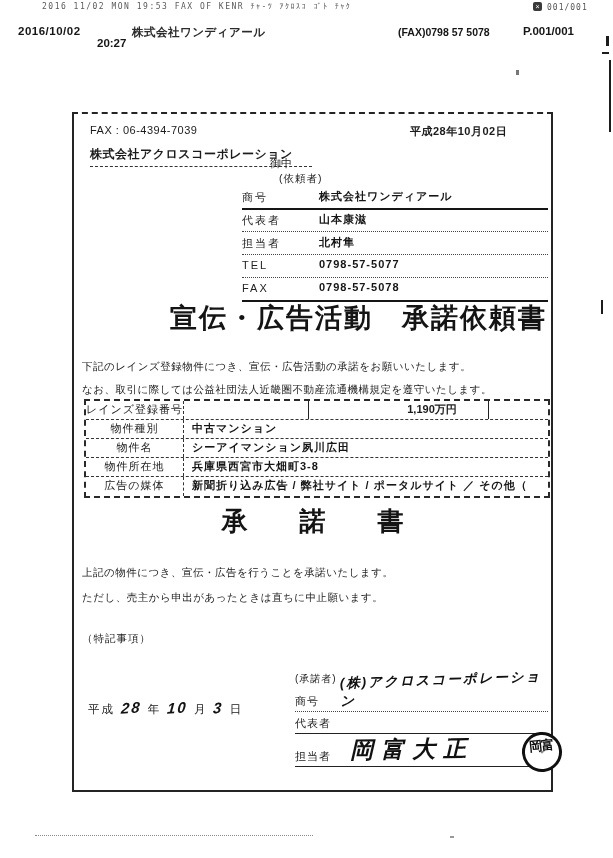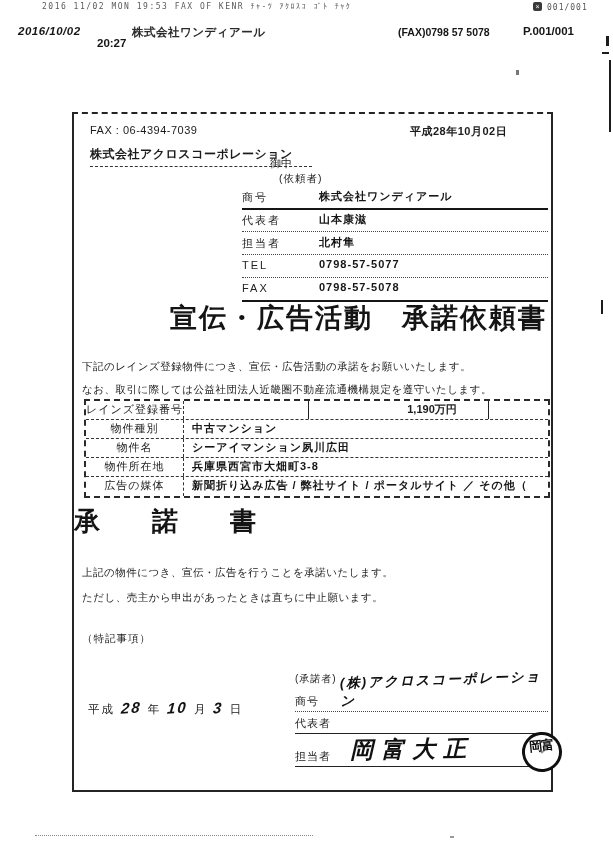--- a/index.html
+++ b/index.html
@@ -7,21 +7,21 @@
     width:613px;height:858px;background:#ffffff;position:relative;
     font-family:"Liberation Sans","DejaVu Sans",sans-serif;
     color:#1b1b1b;overflow:hidden;
   }
   .abs{position:absolute;}
   
   .fax-line1{top:2px;left:10px;font-size:8px;letter-spacing:1.5px;color:#5a5a5a;white-space:nowrap;font-family:"DejaVu Sans Mono","Liberation Mono",monospace;margin-left:32px;}
   .fax-icon{top:2px;left:533px;width:9px;height:9px;background:#3a3a3a;border-radius:2px;color:#fff;font-size:7px;line-height:9px;text-align:center;}
   .fax-pages1{top:3px;left:547px;font-size:8px;color:#555;letter-spacing:1px;font-family:"DejaVu Sans Mono","Liberation Mono",monospace;}
   .fax-line2{top:25px;left:0;width:613px;font-size:11.5px;font-weight:bold;color:#161616;}
-  .fl2-date{position:absolute;left:18px;top:0;letter-spacing:.5px;font-style:italic;}
+  .fl2-date{position:absolute;left:18px;top:0;letter-spacing:.5px;}
   .fl2-time{position:absolute;left:97px;top:12px;}
   .fl2-sender{position:absolute;left:132px;top:0;font-weight:bold;color:#2a2a2a;letter-spacing:.5px;}
   .fl2-fax{position:absolute;left:398px;top:1px;font-size:10.5px;}
   .fl2-page{position:absolute;left:523px;top:0;}
   
   .doc{left:72px;top:112px;width:477px;height:676px;border:2px solid #242424;border-top-style:dashed;}
   
   .doc-fax{left:16px;top:10px;font-size:11px;letter-spacing:.5px;}
   .doc-date{left:336px;top:10px;font-size:11px;font-weight:bold;letter-spacing:.5px;}
   .recipient{left:16px;top:32px;font-size:12px;font-weight:bold;letter-spacing:.5px;}
@@ -44,21 +44,21 @@
   .prow{display:flex;height:19px;border-bottom:1.5px dashed #333;box-sizing:border-box;}
   .prow:last-child{border-bottom:none;justify-content:flex-end;}
   .pcell{box-sizing:border-box;overflow:hidden;white-space:nowrap;line-height:17px;}
   .pc-label{width:98px;text-align:center;border-right:1.5px dashed #333;letter-spacing:1px;color:#222;}
   .pc-blank{width:125px;border-right:1.5px solid #222;}
   .pc-price-l{width:67px;text-align:center;border-right:1.5px solid #222;letter-spacing:2px;margin-top:32px;}
   .pc-price-v{width:113px;text-align:center;border-right:1.5px solid #222;font-weight:bold;}
   .pc-rest{flex:1;}
   .pc-value{flex:1;padding-left:8px;font-weight:bold;letter-spacing:1px;color:#161616;}
   
-  .consent-title{left:0;top:390px;width:477px;font-size:26px;font-weight:bold;color:#141414;font-family:"Liberation Serif","DejaVu Serif",serif;}
+  .consent-title{left:0;top:390px;width:477px;text-align:center;font-size:26px;font-weight:bold;color:#141414;font-family:"Liberation Serif","DejaVu Serif",serif;}
   .consent1{left:8px;top:452px;font-size:10.5px;letter-spacing:.5px;}
   .consent2{left:8px;top:477px;font-size:10.5px;letter-spacing:.5px;}
   .notes{left:8px;top:502px;font-size:10.5px;letter-spacing:1px;margin-top:16px;}
   
   .sig-date{left:14px;top:585px;font-size:11.5px;letter-spacing:2px;white-space:nowrap;}
   .hw{font-style:italic;color:#111;}
   .hw-num{display:inline-block;font-size:15px;transform:rotate(-4deg) skewX(-8deg);margin:0 6px;font-weight:bold;}
   .sig-heading{left:221px;top:558px;font-size:10px;letter-spacing:1px;}
   .sig-row{left:221px;width:253px;font-size:11px;}
   .sig-label{position:absolute;left:0;bottom:2px;letter-spacing:1px;color:#222;}

